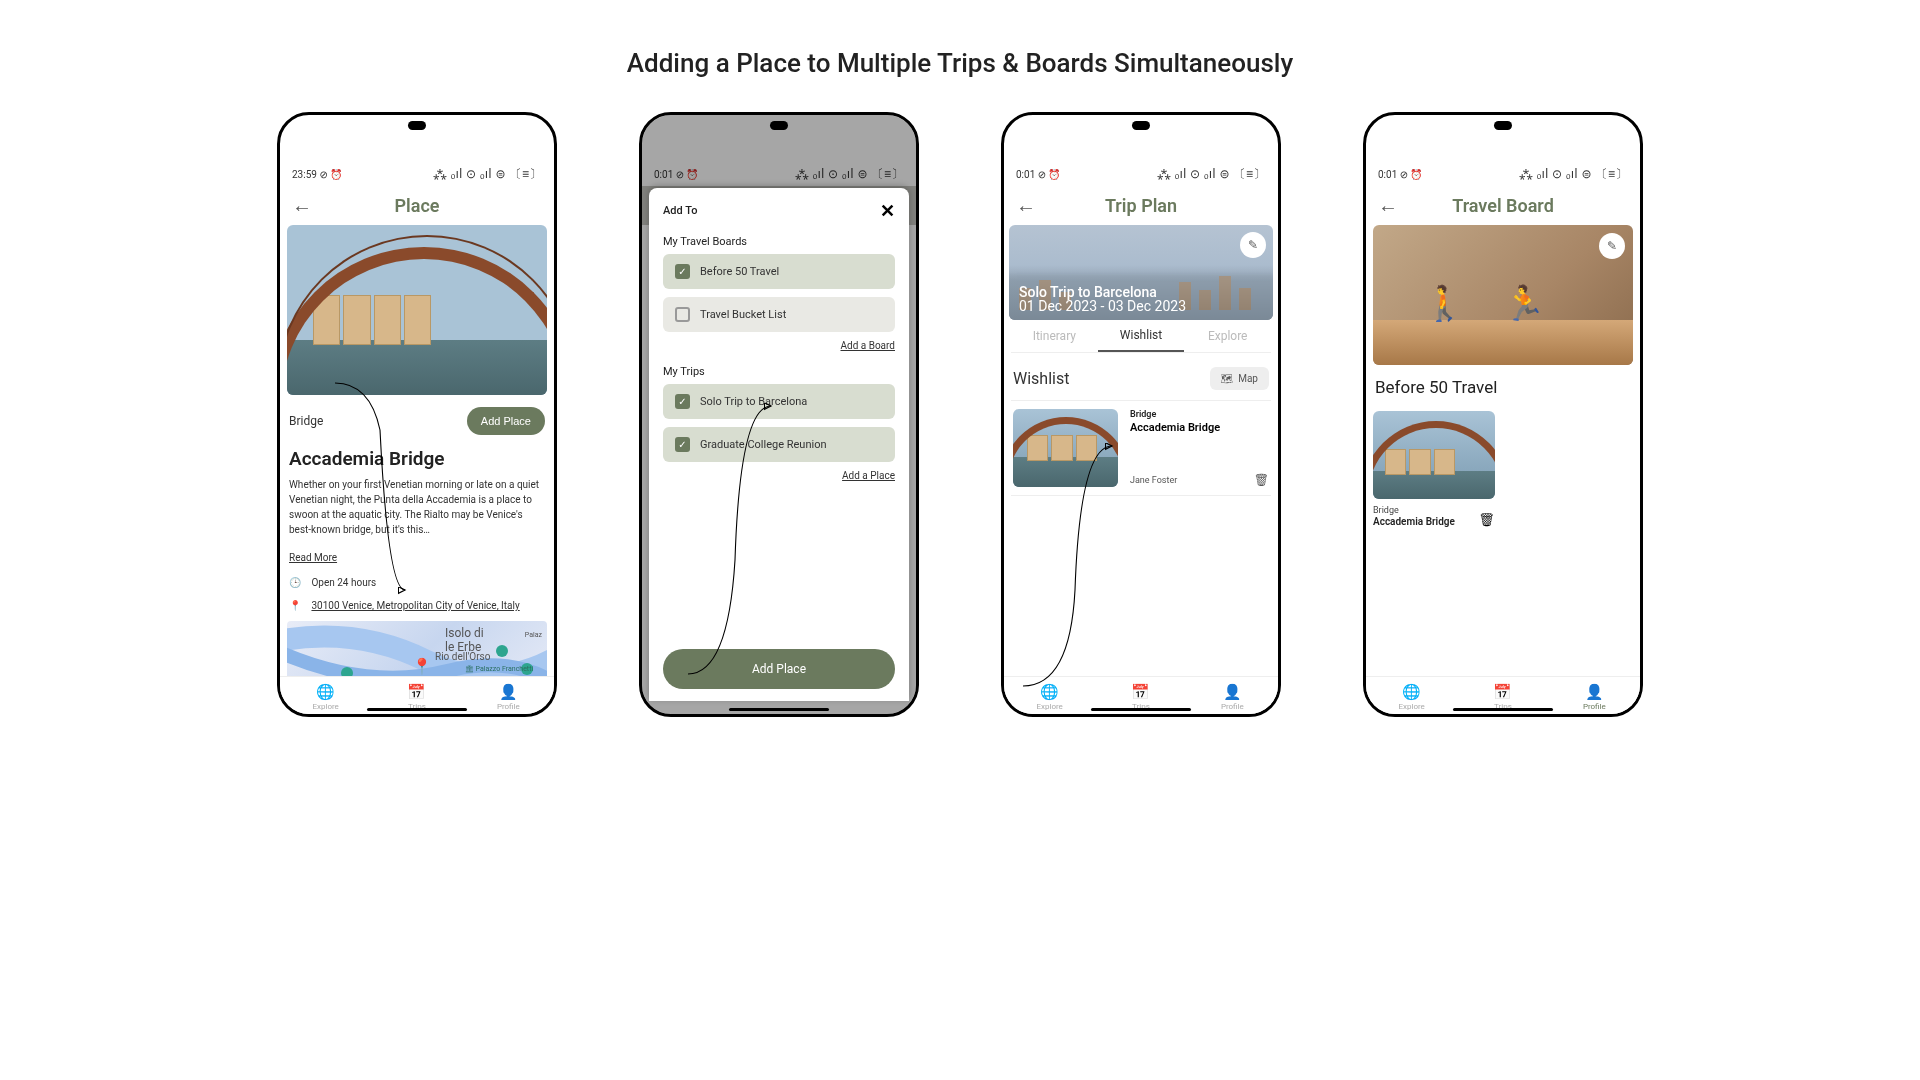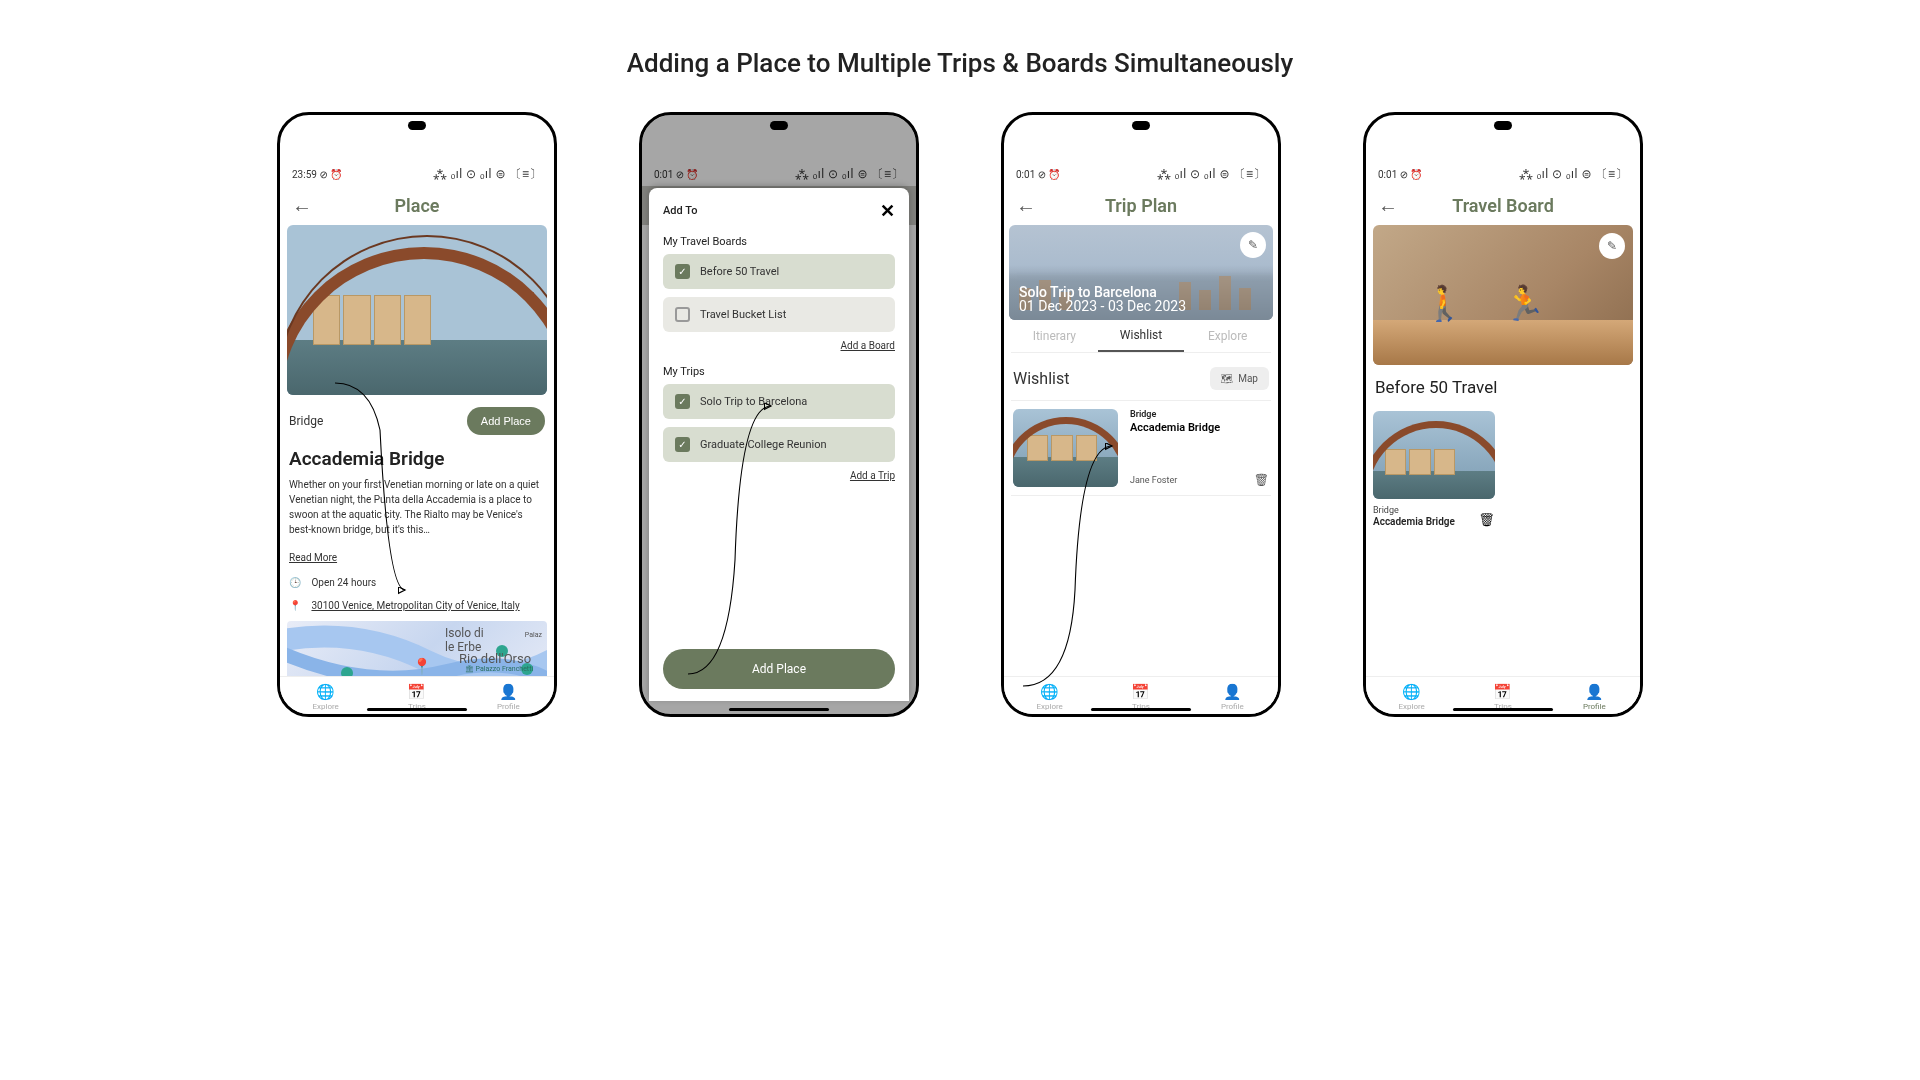--- a/index.html
+++ b/index.html
@@ -133,21 +133,21 @@
         <svg width="100%" height="100%" preserveAspectRatio="none">
           <path d="M-10 20 Q70 5 140 40 Q210 75 280 30" stroke="#a7c7f0" stroke-width="22" fill="none"></path>
           <path d="M-10 30 Q80 70 160 50 Q230 32 280 70" stroke="#8ab4e8" stroke-width="14" fill="none"></path>
           <circle cx="215" cy="30" r="6" fill="#2da58f"></circle>
             <circle cx="240" cy="48" r="6" fill="#2da58f"></circle>
             <circle cx="60" cy="52" r="6" fill="#2da58f"></circle>
         </svg>
         <div style="position:absolute;left:125px;top:36px;font-size:16px;color:#d33;">📍</div>
         <span style="position:absolute;font-size:12px;color:#555;left:158px;top:5px;">Isolo di<br>le Erbe</span>
         <span style="position:absolute;font-size:7px;color:#555;right:5px;top:10px;">Palaz</span>
-        <span style="position:absolute;font-size:13px;color:#555;left:172px;top:30px;">Rio dell'Orso</span>
+        <span style="position:absolute;font-size:10px;color:#555;left:148px;top:30px;">Rio dell'Orso</span>
         <span style="position:absolute;font-size:7px;color:#2b6f60;left:178px;top:44px;">🏛 Palazzo Franchetti</span>
         <span style="position:absolute;font-size:7px;color:#555;left:22px;top:60px;">Ponte dell'Accademia</span>
       </div>
     </div>
     <div class="navbar">
       <div class="item"><span class="glyph">🌐</span><span>Explore</span></div>
       <div class="item"><span class="glyph">📅</span><span>Trips</span></div>
       <div class="item"><span class="glyph">👤</span><span>Profile</span></div>
     </div>
     <div class="home-bar"></div>
@@ -181,21 +181,21 @@
       <a class="addlink">Add a Board</a>
       <div class="section-label">My Trips</div>
       <div class="opt">
           <span class="chk">✓</span>
           <span>Solo Trip to Barcelona</span>
         </div>
       <div class="opt">
           <span class="chk">✓</span>
           <span>Graduate College Reunion</span>
         </div>
-      <a class="addlink">Add a Trip</a>
+      <a class="addlink">Add a Place</a>
       <div class="add-btn">Add Place</div>
     </div>
     <div class="home-bar"></div>
   </div>
 
   <div class="phone">
     <div class="notch"></div>
     <div class="statusbar">
       <span>0:01 ⊘ ⏰</span>
       <span class="icons">⁂ ₒıl ⊙ ₒıl ⊜ 〔≡〕</span>

